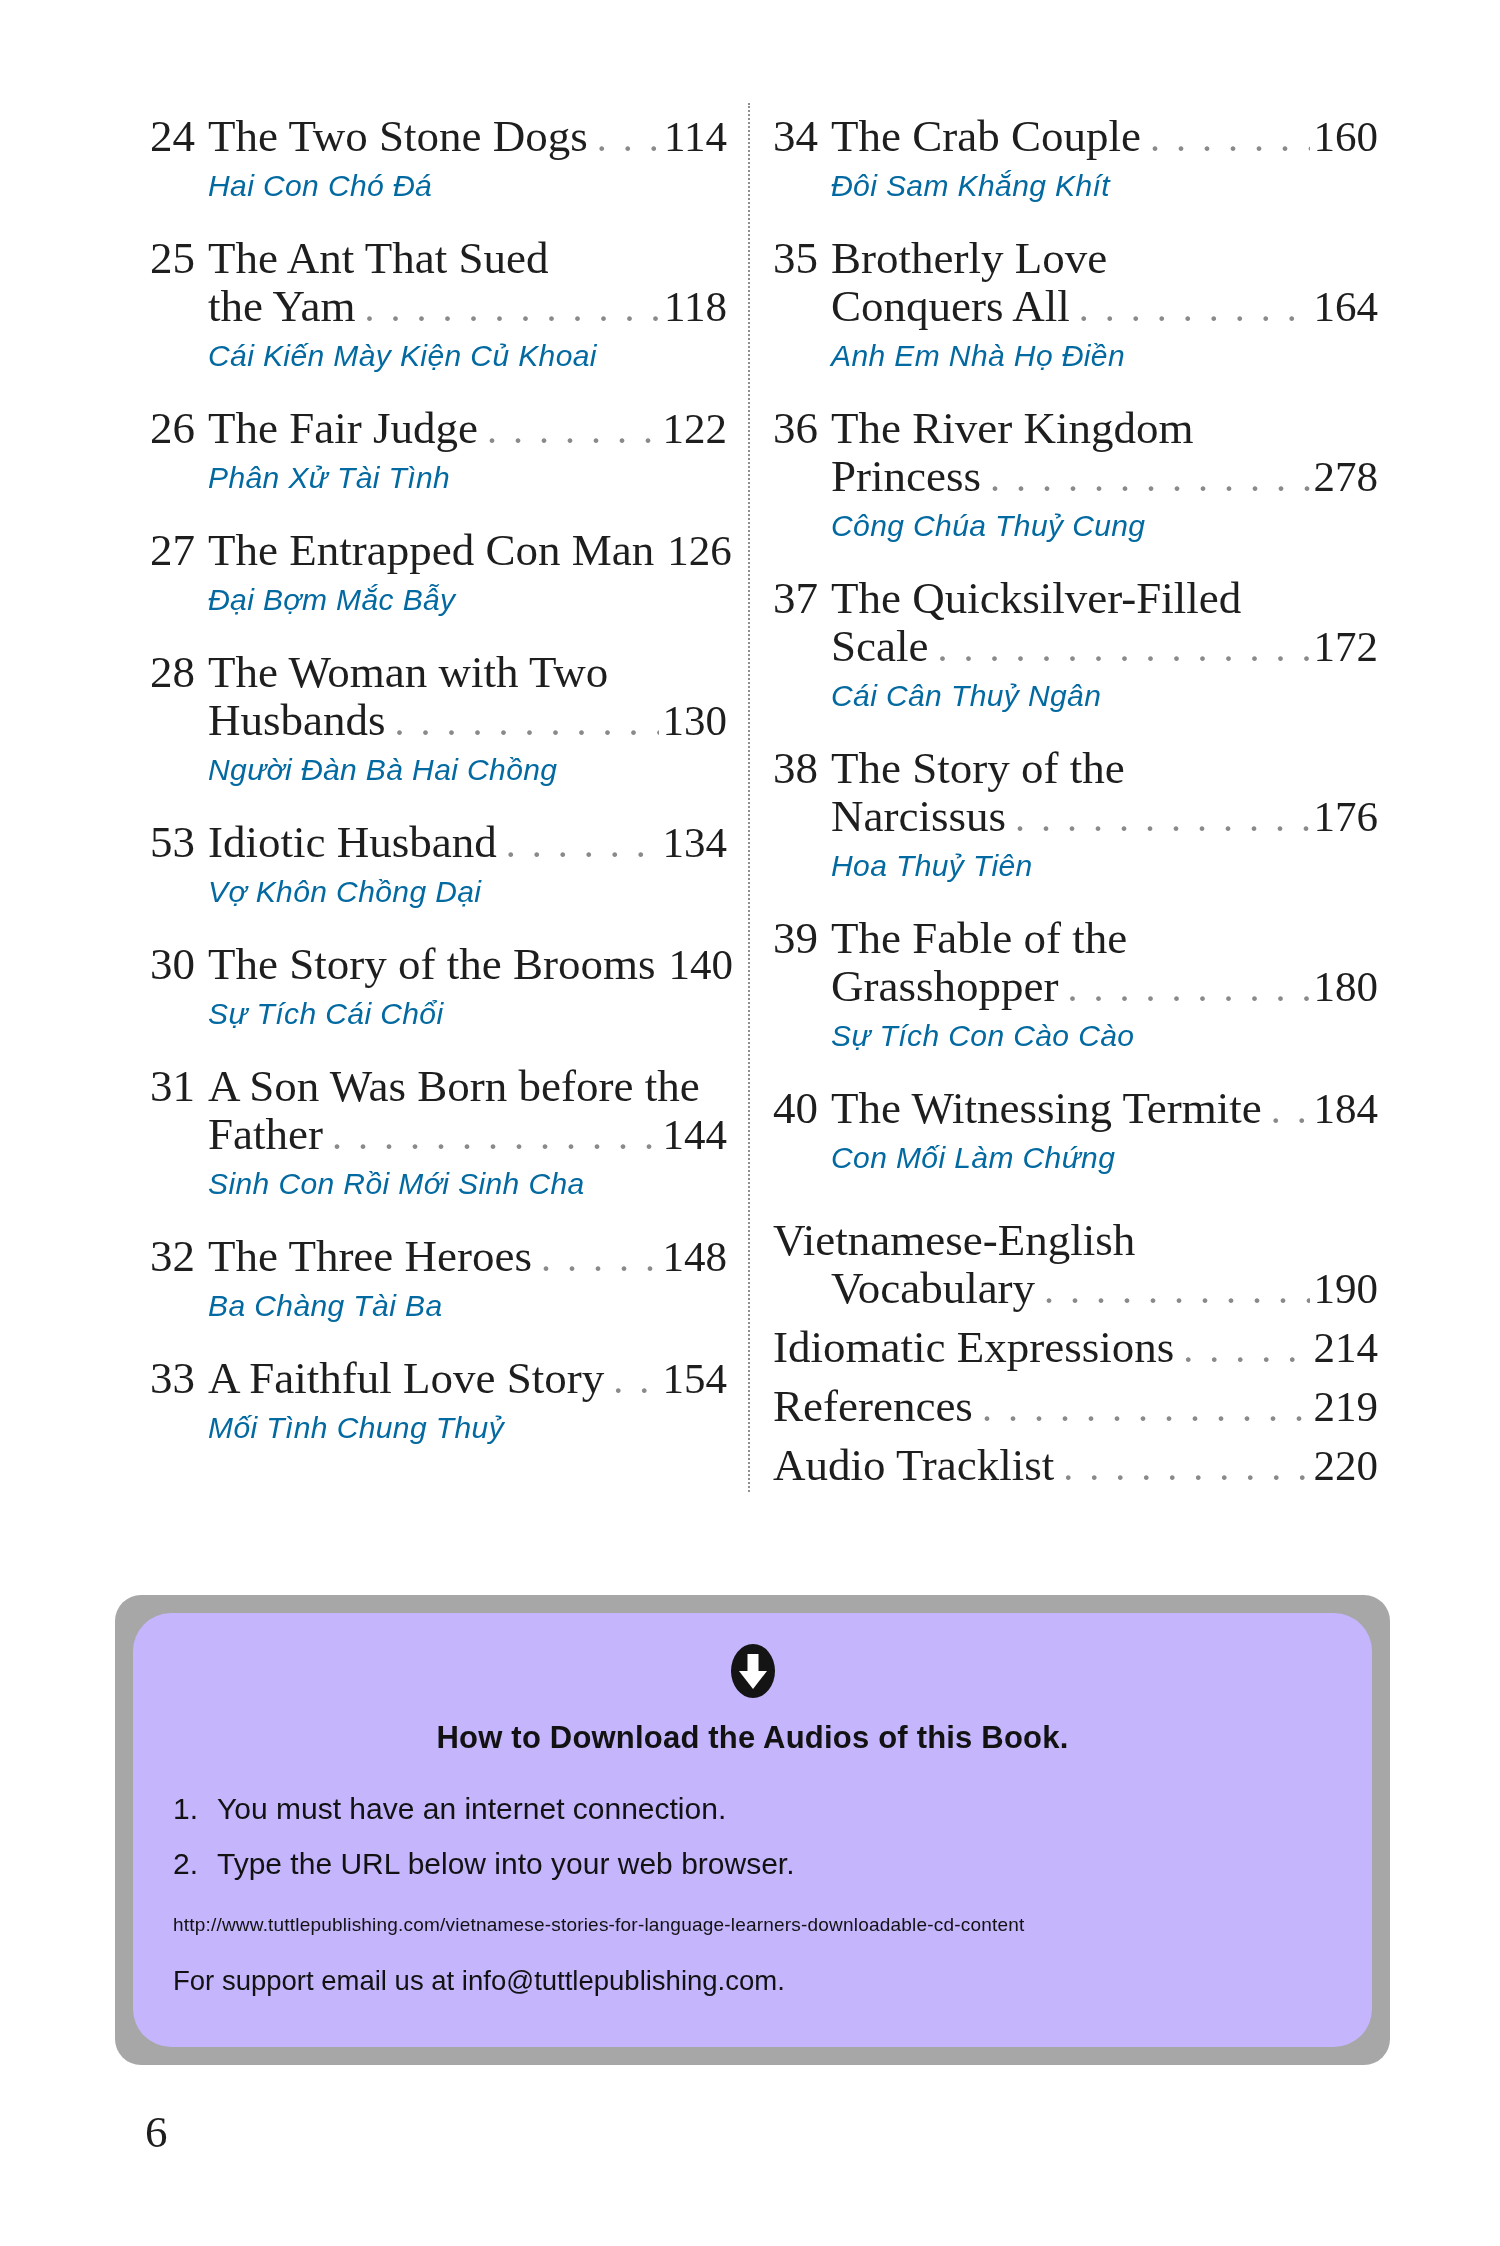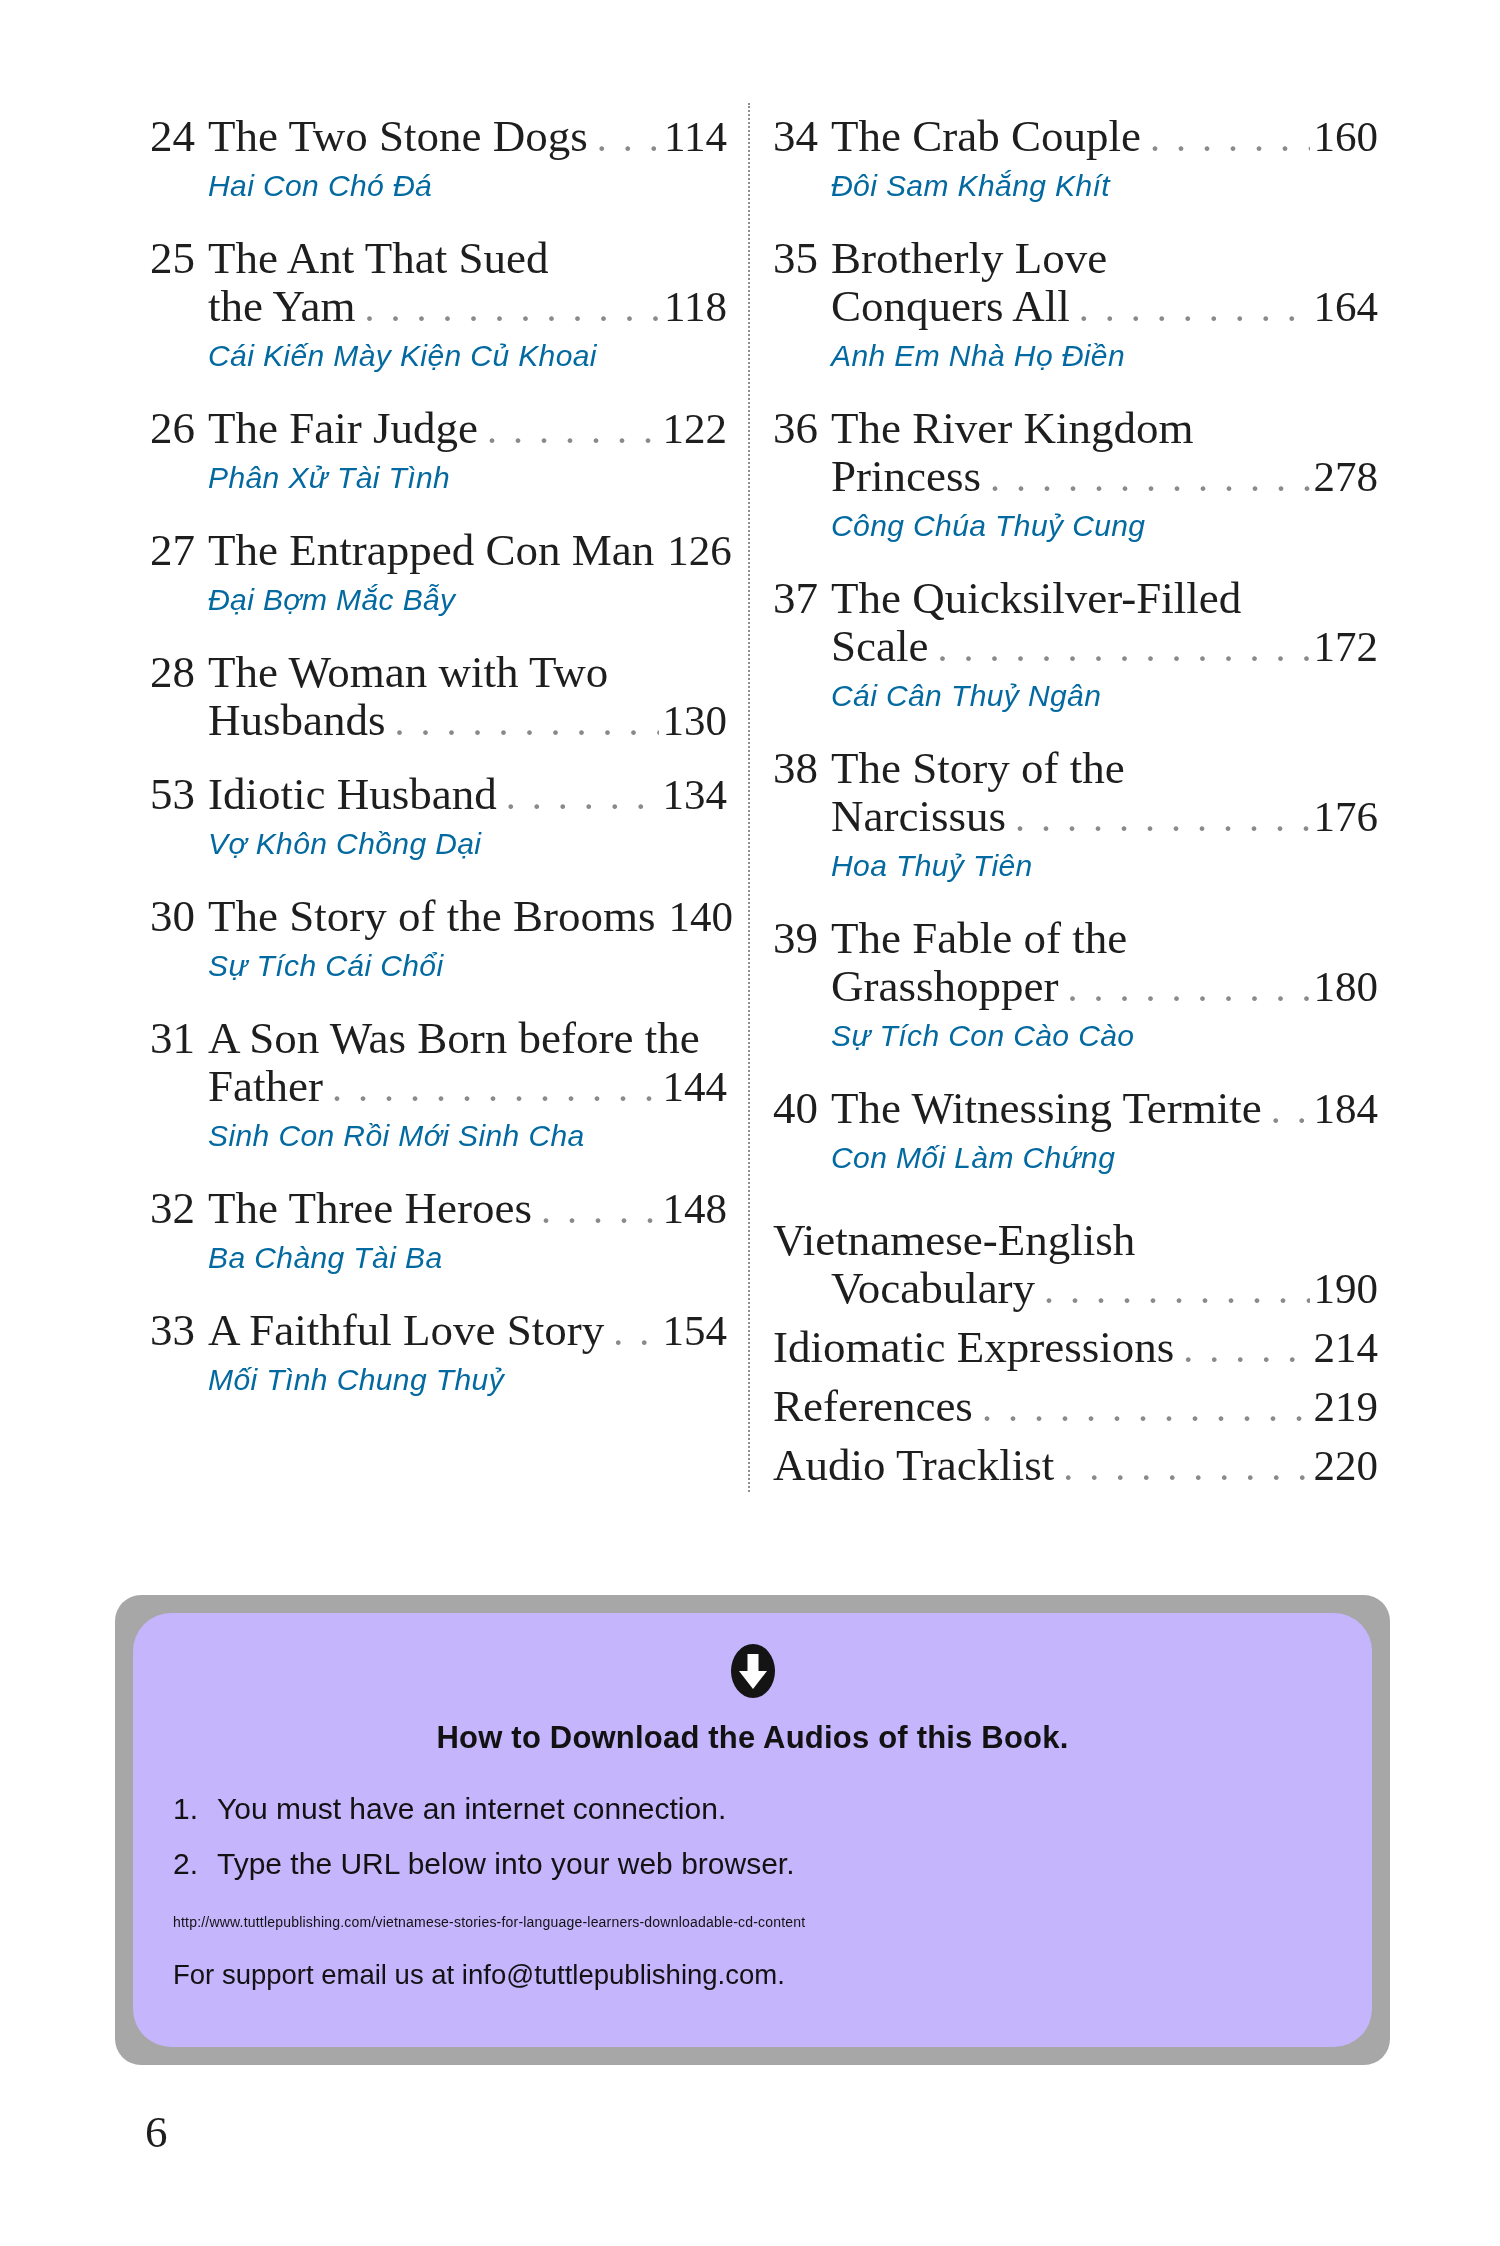--- a/index.html
+++ b/index.html
@@ -57,21 +57,21 @@
   .dl-icon { text-align:center; padding-top:30px; height:56px; }
   .dl-icon svg { display:inline-block; }
   .dl-title {
     text-align:center; font-weight:bold; font-size:31px;
     margin-top:21px; letter-spacing:0.2px;
   }
   .dl-steps { margin:36px 40px 0 40px; font-size:30px; }
   .dl-step { display:flex; margin-bottom:21px; }
   .dl-step-num { flex:0 0 44px; }
   .dl-step-text { flex:1 1 auto; }
-  .dl-url { margin:33px 40px 0 40px; font-size:14px; letter-spacing:0.2px; white-space:nowrap; }
+  .dl-url { margin:33px 40px 0 40px; font-size:19px; letter-spacing:0.2px; white-space:nowrap; }
   .dl-support { margin:29px 40px 0 40px; font-size:27.5px; }
 
   
   .page-num { position:absolute; left:145px; top:2108px; font-size:45px; line-height:48px; }
 </style>
 </head>
 <body>
 
 <div class="col col-left" id="col-left">
     <div class="entry">
@@ -125,20 +125,21 @@
       <div class="num">28</div>
       <div class="body">
         <div class="tline">
           <span class="ttext">The Woman with Two</span>
         </div>
         <div class="tline">
           <span class="ttext">Husbands</span>
           <span class="leader">. . . . . . . . . . . . . . . . . . . . . . . . . . . . . . . . . . . . . . . . . . . . . . . . . . . . . . . . . . . . . . . . . . . . . . . . . . . . . . . . . . . . . . . . . . </span>
           <span class="pnum">130</span>
         </div>
+        <div class="subtitle">Người Đàn Bà Hai Chồng</div>
       </div>
     </div>
     <div class="entry">
       <div class="num">53</div>
       <div class="body">
         <div class="tline">
           <span class="ttext">Idiotic Husband</span>
           <span class="leader">. . . . . . . . . . . . . . . . . . . . . . . . . . . . . . . . . . . . . . . . . . . . . . . . . . . . . . . . . . . . . . . . . . . . . . . . . . . . . . . . . . . . . . . . . . </span>
           <span class="pnum">134</span>
         </div>

